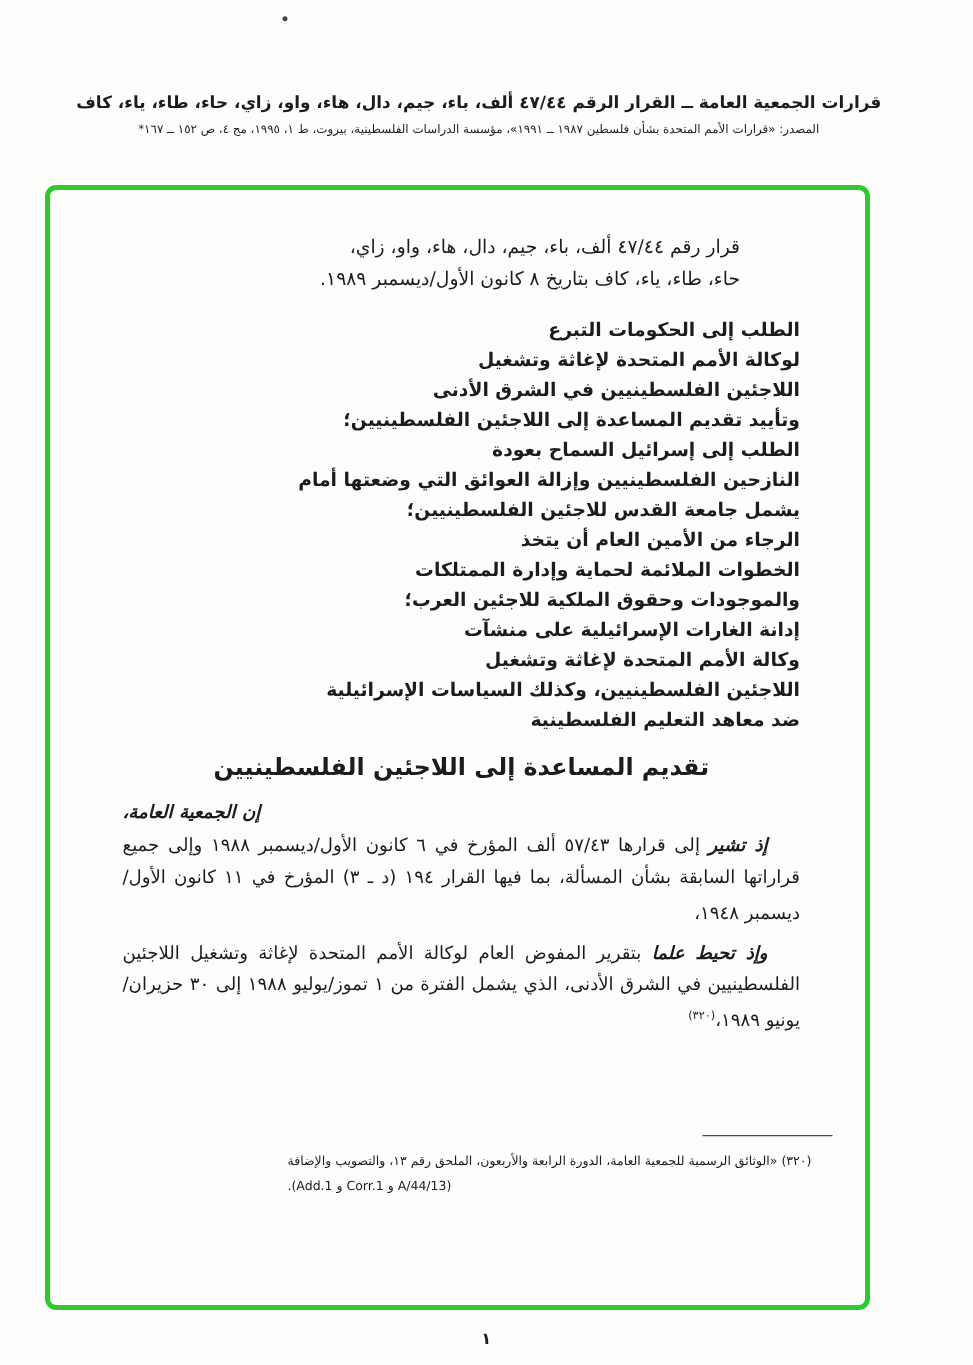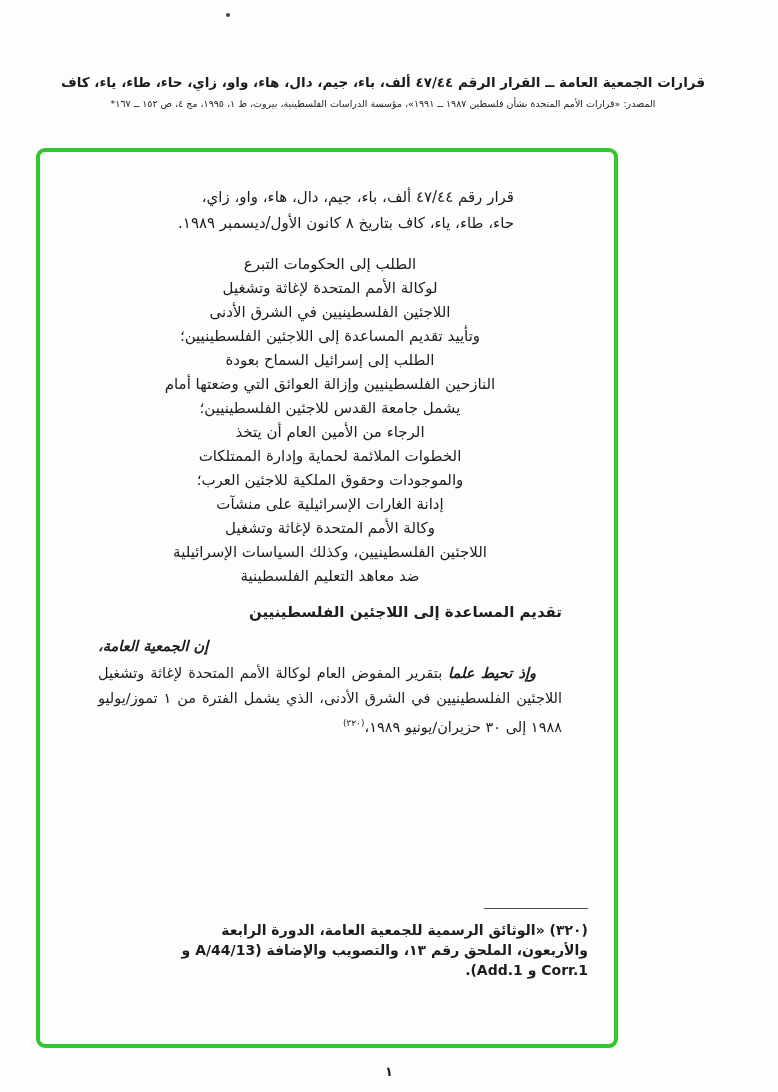--- a/index.html
+++ b/index.html
@@ -9,40 +9,40 @@
     font-family:"DejaVu Sans", sans-serif;
     overflow:hidden;
   }
   .speck{position:absolute;left:226px;top:13px;width:4px;height:4px;background:#444;border-radius:50%;}
   
   .doc-header{position:absolute;top:74px;left:0;right:12px;text-align:center;direction:rtl;}
   .doc-title{font-size:13.5px;font-weight:bold;letter-spacing:0.2px;}
   .doc-source{font-size:9.5px;margin-top:8px;color:#222;}
   
   .green-box{
-    position:absolute;left:36px;top:148px;width:582px;height:900px;
+    position:absolute;left:36px;top:148px;width:660px;height:900px;
     border:4px solid #2fc82f;border-radius:9px;box-sizing:border-box;background:transparent;
   }
   .box-inner{position:absolute;top:0;left:0;right:0;bottom:0;padding:32px 52px 0 58px;direction:rtl;}
   .intro{ text-align:right;margin-left:0;margin-right:48px;font-size:15px;line-height:26px;}
-  .headings{margin-top:16px;text-align:center;font-weight:normal;font-size:15px;line-height:24px;}
+  .headings{margin-top:16px;font-weight:bold;font-size:15px;line-height:24px;}
   .headings div{white-space:nowrap;}
   .section-letter{margin-top:18px;text-align:center;font-weight:bold;font-size:15px;}
-  .section-title{margin-top:15px;text-align:right;font-weight:bold;font-size:15px;}
+  .section-title{margin-top:15px;text-align:center;font-weight:bold;font-size:19px;}
   .opening{margin-top:17px;font-size:14.5px;font-weight:bold;font-style:italic;text-indent:26px;text-align:left;}
   .para{
     margin-top:7px;font-size:14.5px;line-height:25px;
     text-align:justify;text-align-last:right;text-indent:26px;
   }
   .lead{font-weight:bold;font-style:italic;}
   .fn-ref{font-size:9px;vertical-align:super;}
   .footnote-rule{position:absolute;top:756px;right:26px;width:104px;height:1px;background:#4a4a4a;}
   .footnote{
     position:absolute;top:768px;right:26px;width:436px;
-    direction:rtl;text-align:right;font-size:14px;line-height:20px;color:#1c1c1c;font-weight:bold;
+    direction:rtl;text-align:left;font-size:10px;line-height:20px;color:#1c1c1c;
   }
   
   .page-number{position:absolute;top:1064px;left:0;right:0;text-align:center;font-size:13px;font-weight:bold;}
 </style>
 </head>
 <body>
 
 <div class="speck"></div>
 
 <div class="doc-header">
@@ -72,20 +72,23 @@
       <div>إدانة الغارات الإسرائيلية على منشآت</div>
       <div>وكالة الأمم المتحدة لإغاثة وتشغيل</div>
       <div>اللاجئين الفلسطينيين، وكذلك السياسات الإسرائيلية</div>
       <div>ضد معاهد التعليم الفلسطينية</div>
     </div>
 
     <div class="section-title">تقديم المساعدة إلى اللاجئين الفلسطينيين</div>
 
     <div class="opening">إن الجمعية العامة،</div>
 
+    <div class="para">
+      <span class="lead">إذ تشير</span><span> إلى قرارها ٥٧/٤٣ ألف المؤرخ في ٦ كانون الأول/ديسمبر ١٩٨٨ وإلى جميع قراراتها السابقة بشأن المسألة، بما فيها القرار ١٩٤ (د ـ ٣) المؤرخ في ١١ كانون الأول/ديسمبر ١٩٤٨،</span><span class="fn-ref"></span>
+    </div>
 
     <div class="para">
       <span class="lead">وإذ تحيط علما</span><span> بتقرير المفوض العام لوكالة الأمم المتحدة لإغاثة وتشغيل اللاجئين الفلسطينيين في الشرق الأدنى، الذي يشمل الفترة من ١ تموز/يوليو ١٩٨٨ إلى ٣٠ حزيران/يونيو ١٩٨٩،</span><span class="fn-ref">(٣٢٠)</span>
     </div>
 
     <div class="footnote-rule"></div>
     <div class="footnote">(٣٢٠) «الوثائق الرسمية للجمعية العامة، الدورة الرابعة والأربعون، الملحق رقم ١٣، والتصويب والإضافة (A/44/13 و Corr.1 و Add.1).</div>
 
   </div>
 </div>

